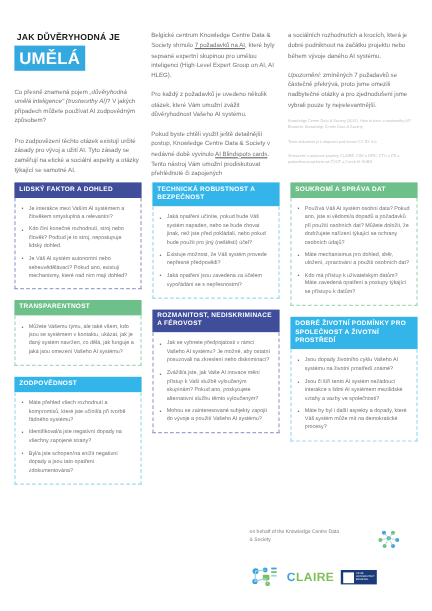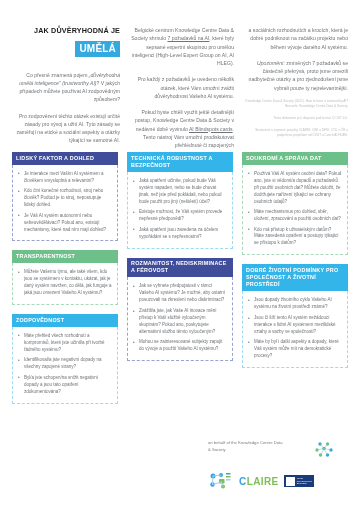--- a/index.html
+++ b/index.html
@@ -14,37 +14,36 @@
     width: 360px; height: 509px;
     background: #ffffff;
     padding: 14px 12px 4px 12px;
   }
 
   
   .intro {
     display: flex;
     gap: 6px;
     height: 128px;
-    text-align: right;
   }
   .intro-col { width: 108px; }
 
   .kicker {
     font-size: 7.2px;
     font-weight: bold;
     letter-spacing: .15px;
     color: #1a1a1a;
     text-transform: uppercase;
     margin: 12px 0 3px 2px;
   }
   .title-line {
     display: inline-block;
     background: #33a9e0;
     color: #ffffff;
-    font-size: 10px;
+    font-size: 14px;
     font-weight: bold;
     letter-spacing: .2px;
     padding: 2px 4px 2.5px 4px;
     margin-bottom: 2px;
     text-transform: uppercase;
   }
   .intro p {
     font-size: 5.1px;
     line-height: 1.62;
     color: #6f7276;

